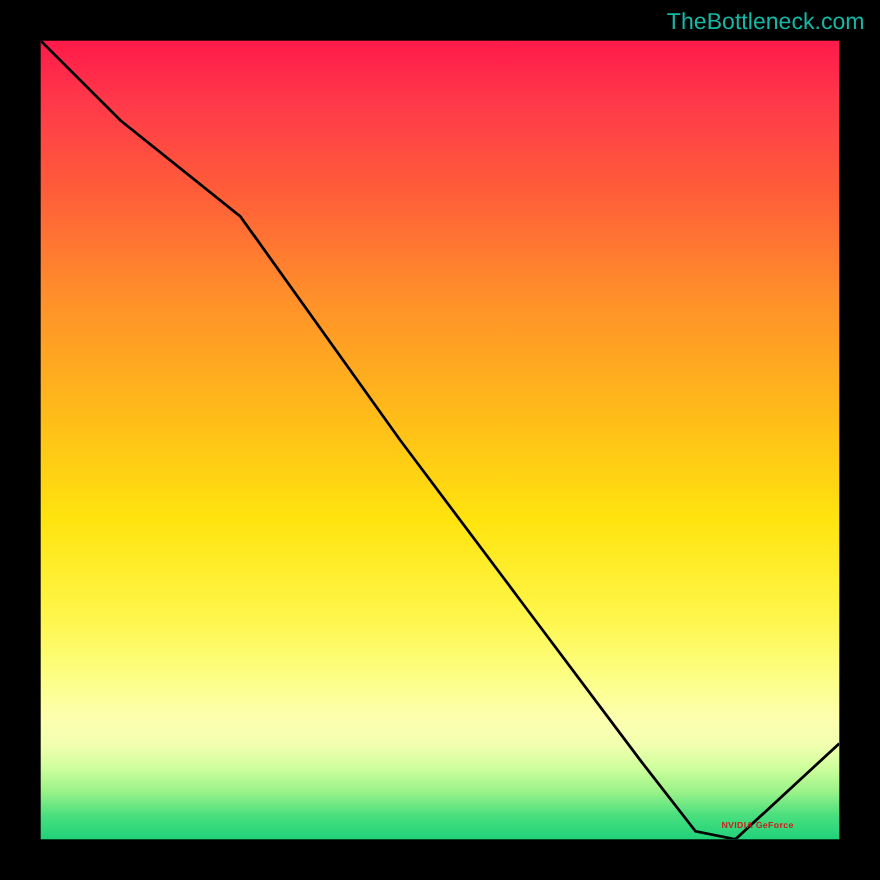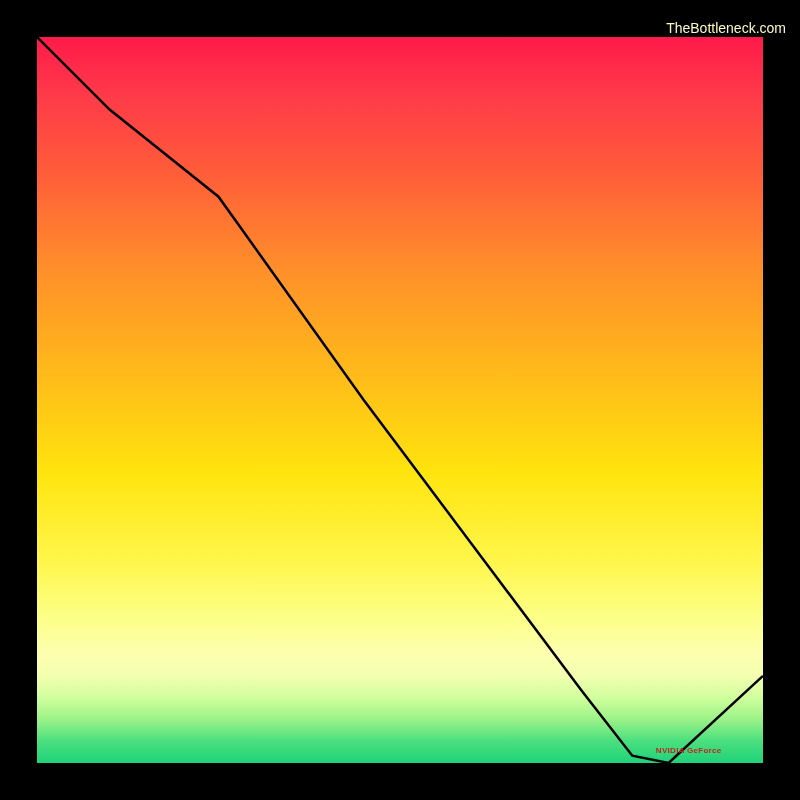--- a/index.html
+++ b/index.html
@@ -11,24 +11,24 @@
     font-family: Arial, sans-serif;
     overflow: hidden;
   }
   .wrapper {
     position: relative;
     width: 800px;
     height: 800px;
   }
   .watermark {
     position: absolute;
-    top: 20px;
+    top: 8px;
     right: 14px;
-    color: #fef9c3;
-    font-size: 14px;
+    color: #14b8a6;
+    font-size: 21px;
     font-weight: 500;
     z-index: 5;
   }
   .plot-area {
     position: absolute;
     left: 37px;
     top: 37px;
     width: 726px;
     height: 726px;
     

